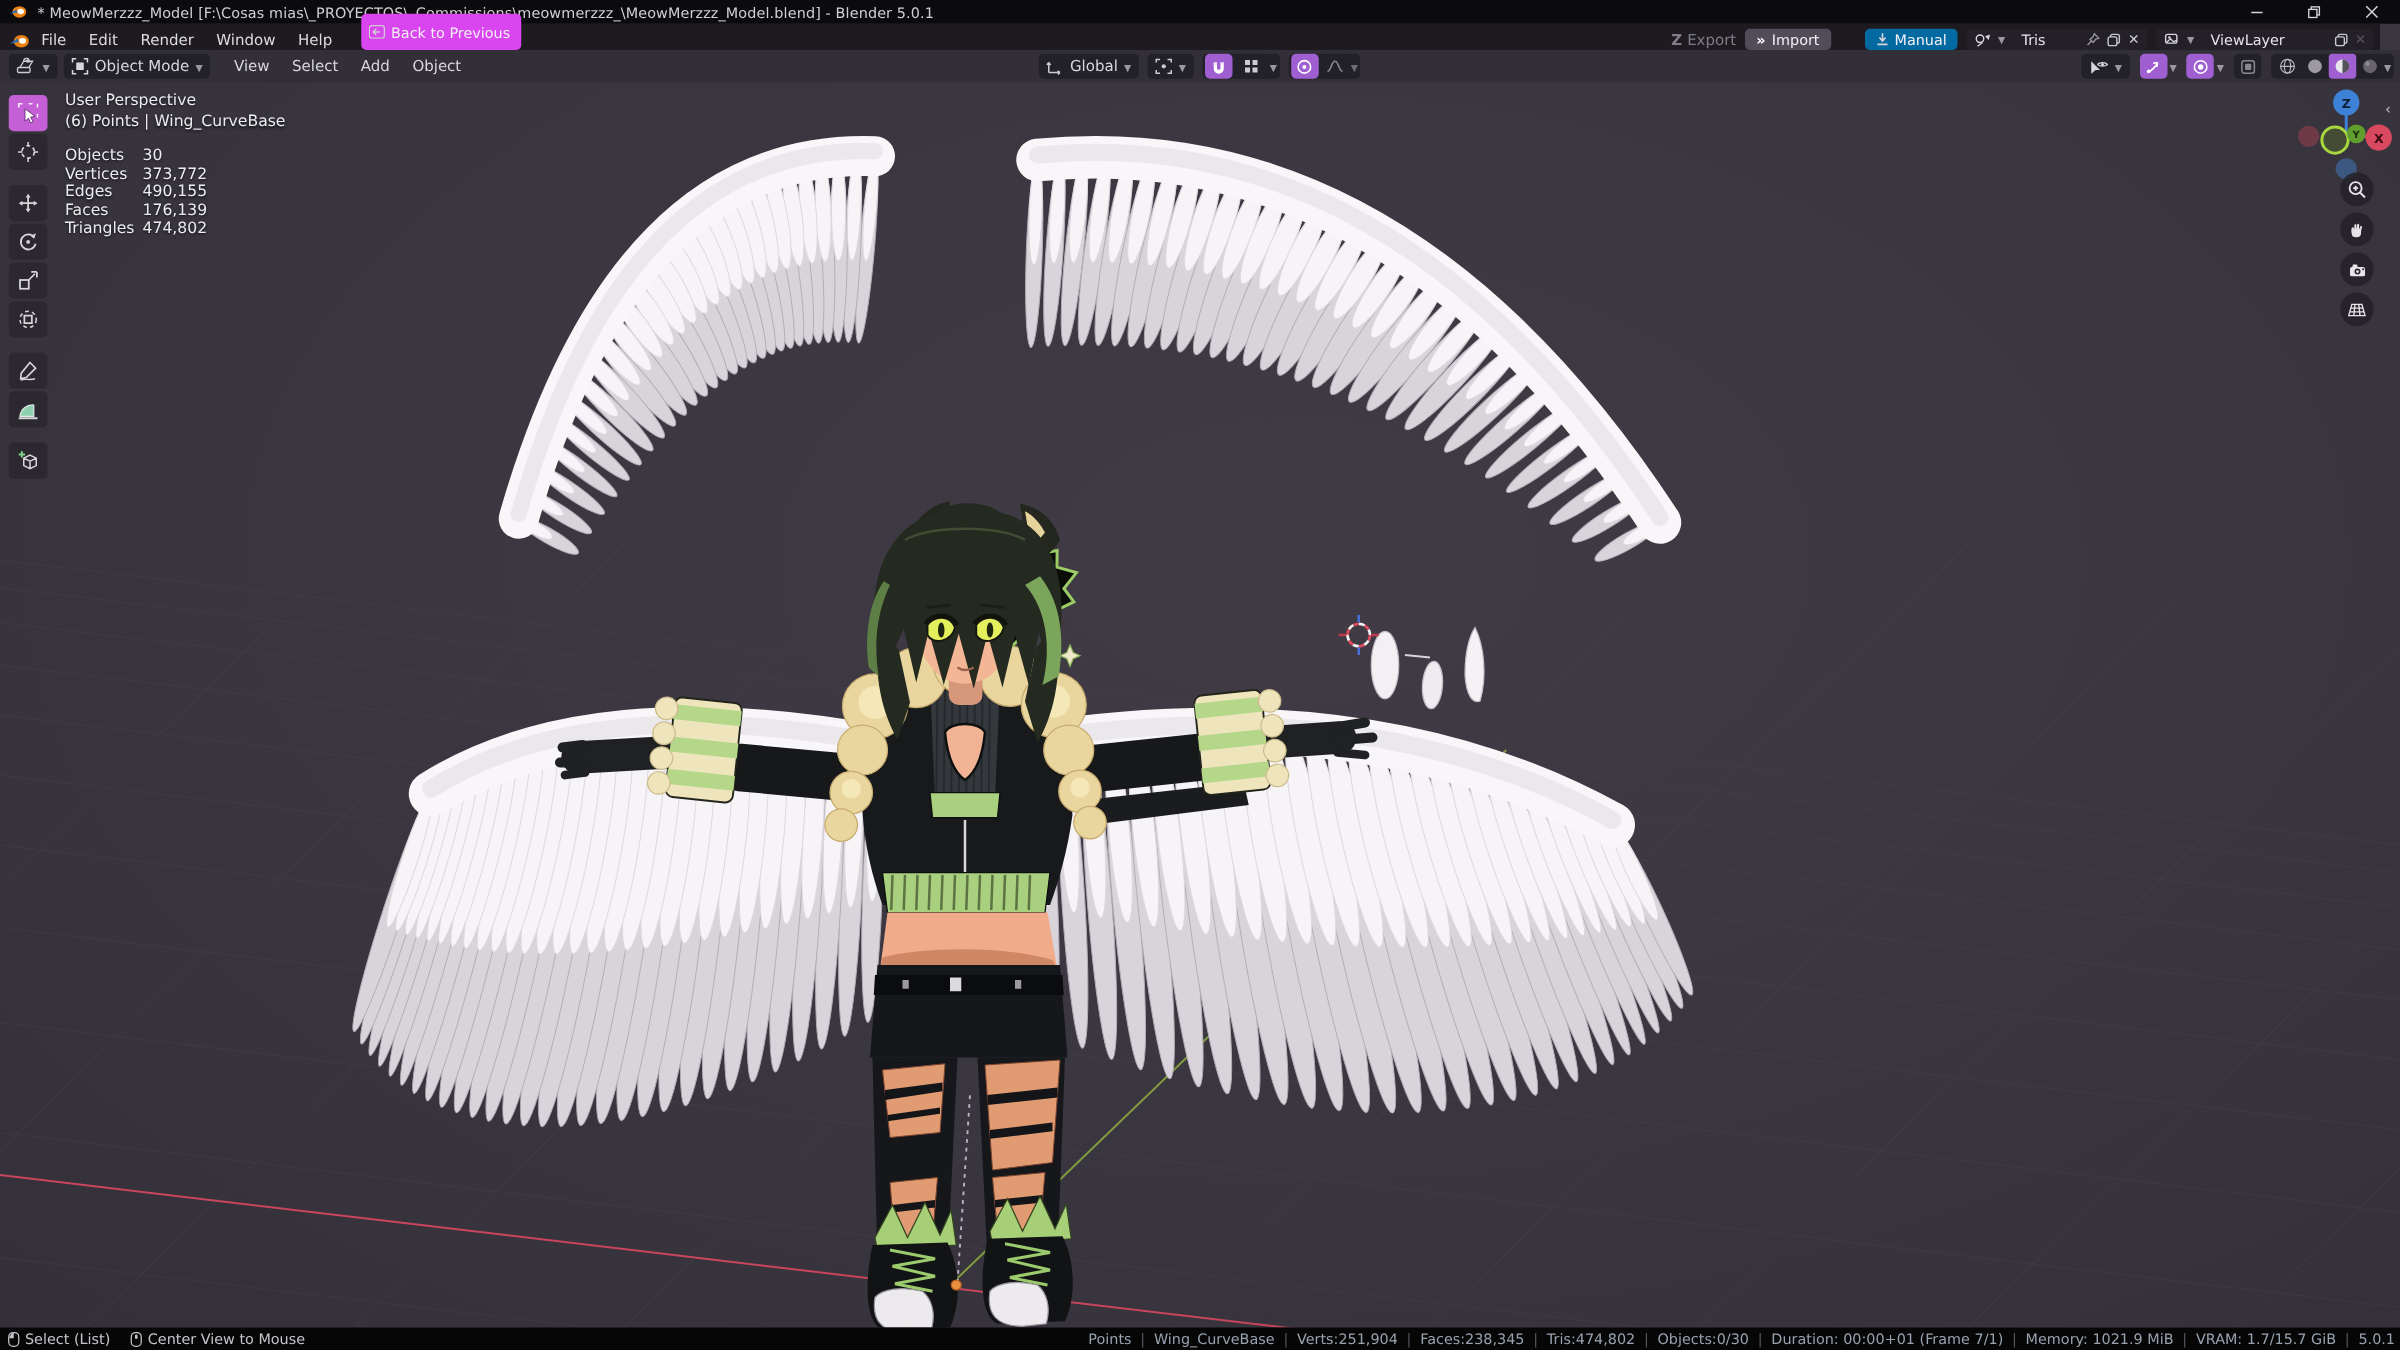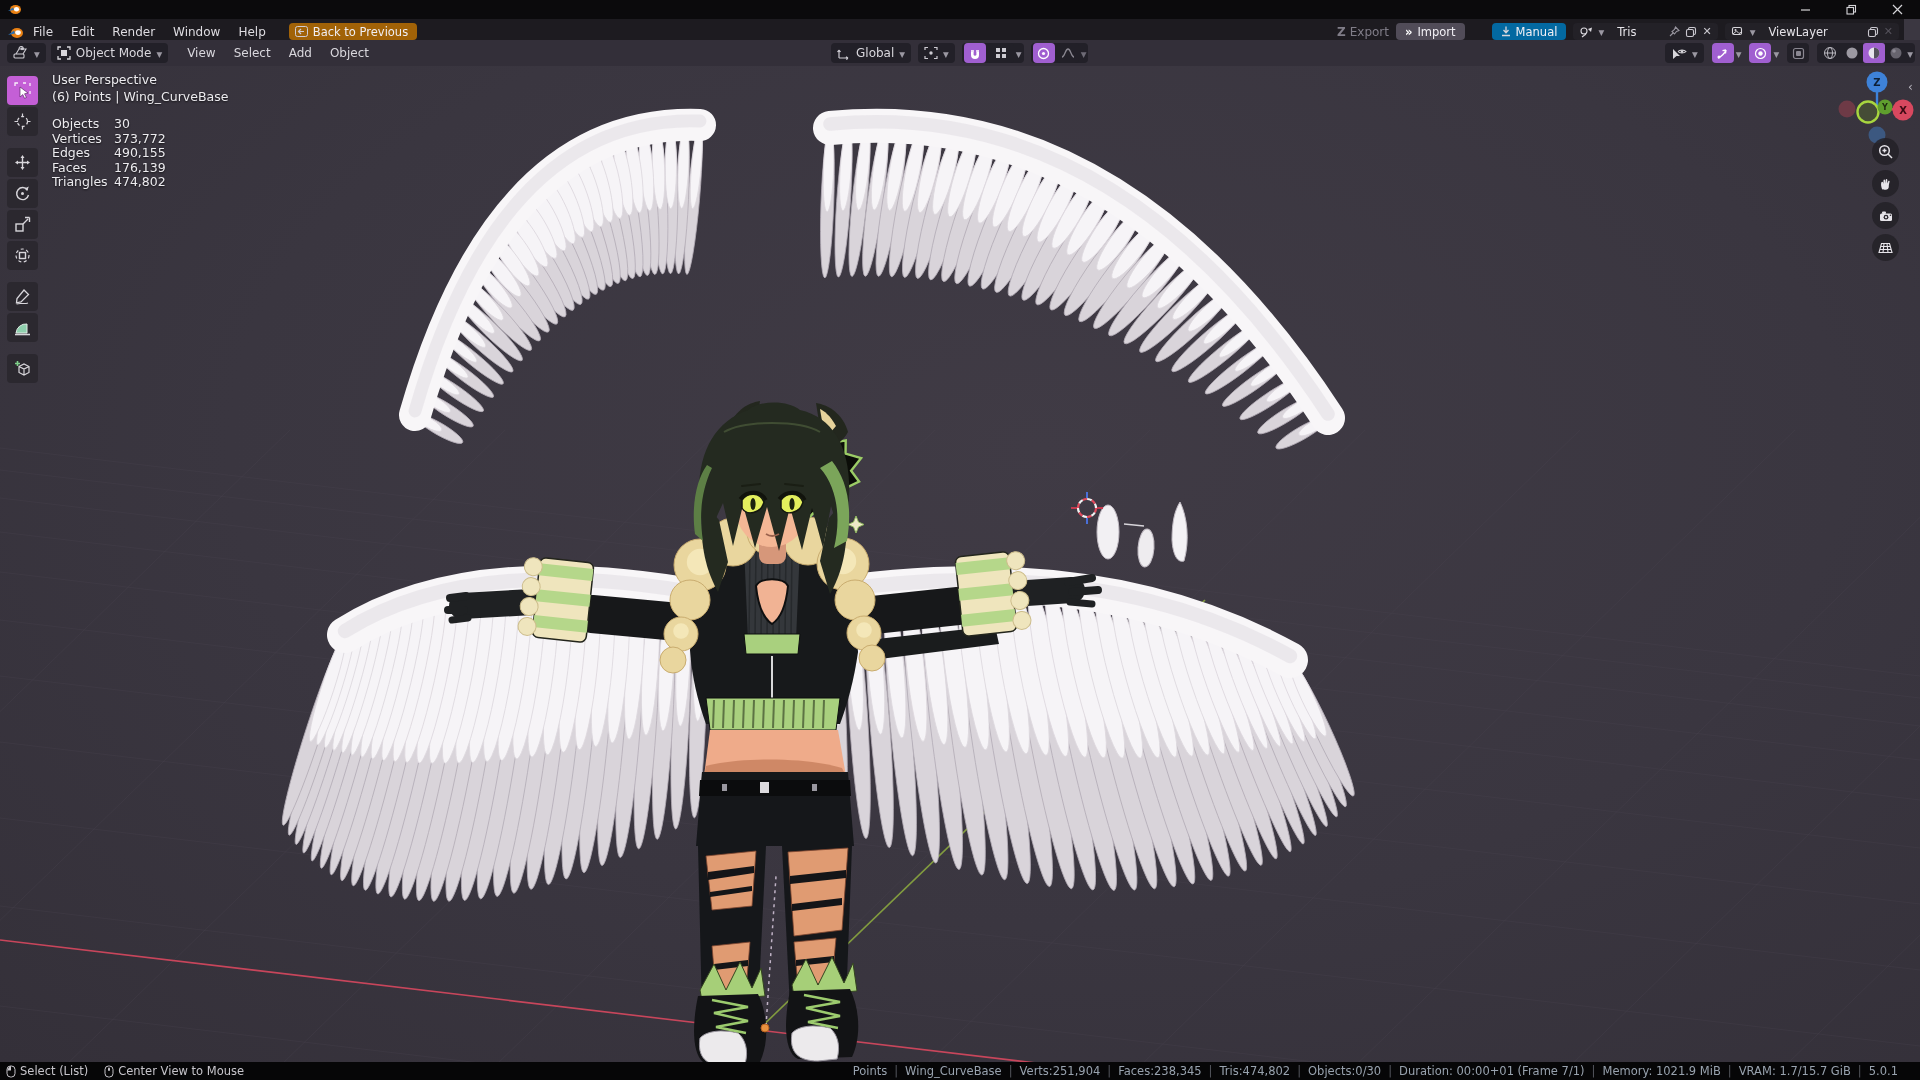--- a/index.html
+++ b/index.html
@@ -8,21 +8,21 @@
   
   .titlebar{position:absolute;top:0;left:0;right:0;height:19px;background:#0b0a0c;
             display:flex;align-items:center;color:#d2d0d5;font-size:11.5px;z-index:10;}
   .titlebar .ttext{margin-left:8px;letter-spacing:.1px;}
   .winbtns{margin-left:auto;display:flex;height:100%;}
   .winbtn{width:46px;height:100%;display:flex;align-items:center;justify-content:center;color:#d5d4d8;}
   
   .topbar{position:absolute;top:19px;left:0;right:16px;height:21px;background:#1d1b20;
           display:flex;align-items:flex-end;font-size:12px;color:#dedce1;z-index:10;}
   .menu{padding:1px 9px;border-radius:3px;}
-  .backbtn{margin-left:14px;background:#a16207;border-radius:4px;height:17px;display:flex;
+  .backbtn{margin-left:14px;background:#d946ef;border-radius:4px;height:29px;display:flex;
            align-items:center;gap:5px;padding:0 9px 0 6px;color:#f0eef3;font-size:11.5px;}
   .tb-right{margin-left:auto;display:flex;align-items:center;gap:7px;padding-right:5px;}
   .ghost{display:flex;align-items:center;gap:4px;color:#807d88;}
   .pillbtn{background:#514c58;border-radius:4px;height:17px;display:flex;align-items:center;
            gap:5px;padding:0 9px;color:#f2f0f5;font-size:11.5px;}
   .pillbtn.dark{background:#0369a1;margin-left:20px;}
   .idfield{background:#232127;border-radius:4px;height:17px;display:flex;align-items:center;
            gap:5px;padding:0 6px;color:#e5e3e8;font-size:11.5px;}
   .chev{font-size:7.5px;color:#9b98a2;transform:translateY(.5px);}
   
@@ -54,38 +54,39 @@
   .gizmo{position:absolute;left:1838px;top:60px;z-index:6;}
   .navcol{position:absolute;left:1872px;top:138px;z-index:6;display:flex;flex-direction:column;gap:5px;}
   .navbtn{width:27px;height:27px;border-radius:50%;background:rgba(35,33,39,.85);
           display:flex;align-items:center;justify-content:center;}
   .collapse{position:absolute;left:1908px;top:80px;color:#b9b6bf;font-size:12px;z-index:6;}
   
   .statusbar{position:absolute;bottom:0;left:0;right:0;height:18px;background:#060607;
              display:flex;align-items:center;font-size:11.5px;color:#c6c4ca;z-index:10;}
   .sb-left{display:flex;align-items:center;gap:16px;padding-left:6px;}
   .sb-item{display:flex;align-items:flex-end;gap:4px;}
-  .sb-right{margin-left:auto;display:flex;align-items:center;padding-right:22px;color:#98a2ae;}
+  .sb-right{margin-left:auto;display:flex;align-items:center;padding-right:4px;color:#98a2ae;}
   .seg+.seg::before{content:"|";margin:0 7px;color:#55575e;}
   
   .viewport{position:absolute;top:40px;left:0;width:1920px;height:1022px;z-index:1;
             background:radial-gradient(ellipse at 54% 40%, #403b45 0%, #3a3640 55%, #343039 100%);}
   svg text{font-family:"DejaVu Sans","Liberation Sans",sans-serif;}
 </style>
 </head>
 <body>
 
 <div id="app">
 
   <div class="titlebar">
     <svg width="15" height="13" style="margin-left:7px">
       <ellipse cx="8.5" cy="6.5" rx="5.5" ry="4.6" fill="#ea8113"></ellipse>
       <ellipse cx="9.5" cy="6.2" rx="2.6" ry="2.2" fill="#fff"></ellipse>
       <path d="M1,8 L6,4.5 L7,7 Z" fill="#2d6fae"></path>
     </svg>
+    <span class="ttext">* MeowMerzzz_Model [F:\Cosas mias\_PROYECTOS\_Commissions\meowmerzzz_\MeowMerzzz_Model.blend] - Blender 5.0.1</span>
     <div class="winbtns">
       <div class="winbtn">
         <svg width="11" height="11">
             <line x1="1" y1="6" x2="10" y2="6" stroke="#d5d4d8" stroke-width="1.2"></line>
           </svg>
       </div>
       <div class="winbtn">
         <svg width="11" height="11">
           <rect x="3" y="1.5" width="6.5" height="6.5" fill="none" stroke="#d5d4d8" stroke-width="1.1"></rect>
           <rect x="1" y="3.5" width="6.5" height="6.5" fill="#0b0a0c" stroke="#d5d4d8" stroke-width="1.1"></rect>

